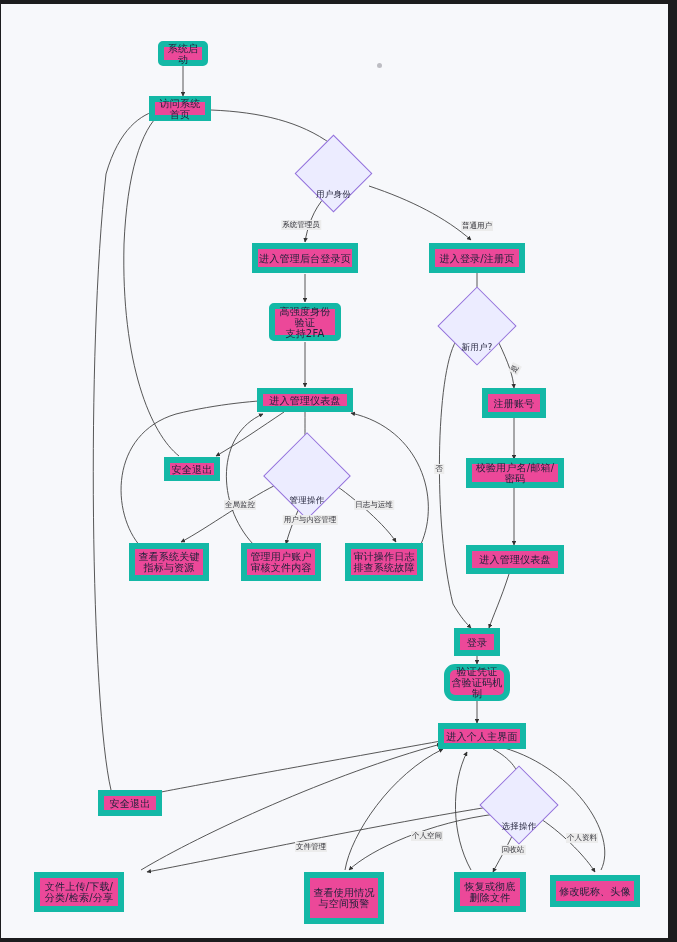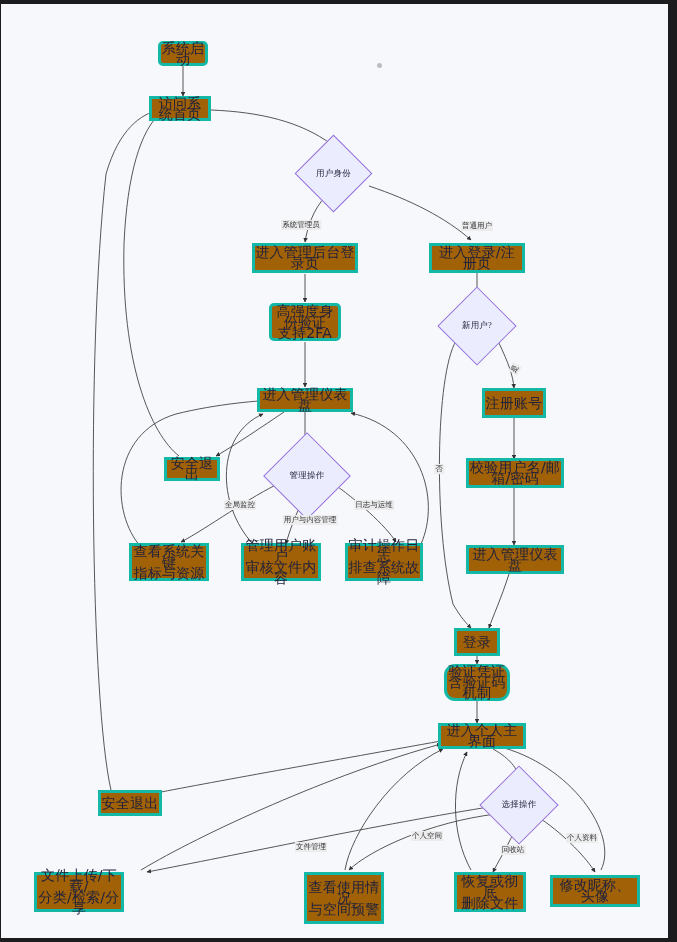--- a/index.html
+++ b/index.html
@@ -38,41 +38,40 @@
     position: absolute;
     left: 0;
     top: 0;
     width: 667px;
     height: 934px;
     overflow: visible;
   }
   .node {
     position: absolute;
     box-sizing: border-box;
-    background: #a16207;
-    border: 3px solid #14b8a6;
+    background: #ec4899;
+    border: 6px solid #14b8a6;
     color: #22223b;
-    font-size: 14px;
+    font-size: 10px;
     line-height: 11px;
     letter-spacing: .2px;
     display: flex;
     align-items: center;
     justify-content: center;
     text-align: center;
     white-space: pre-line;
     z-index: 3;
   }
   .node.rounded { border-radius: 5px; }
   .diamond-wrap {
     position: absolute;
     z-index: 3;
     display: flex;
-    align-items: center;
+    align-items: flex-end;
     justify-content: center;
-    font-family: Liberation Serif, serif;
   }
   .diamond-wrap .dshape {
     position: absolute;
     left: 0; top: 0;
     width: 100%;
     height: 100%;
     background: #ececff;
     border: 1px solid #9370db;
     box-sizing: border-box;
     transform: rotate(45deg);

